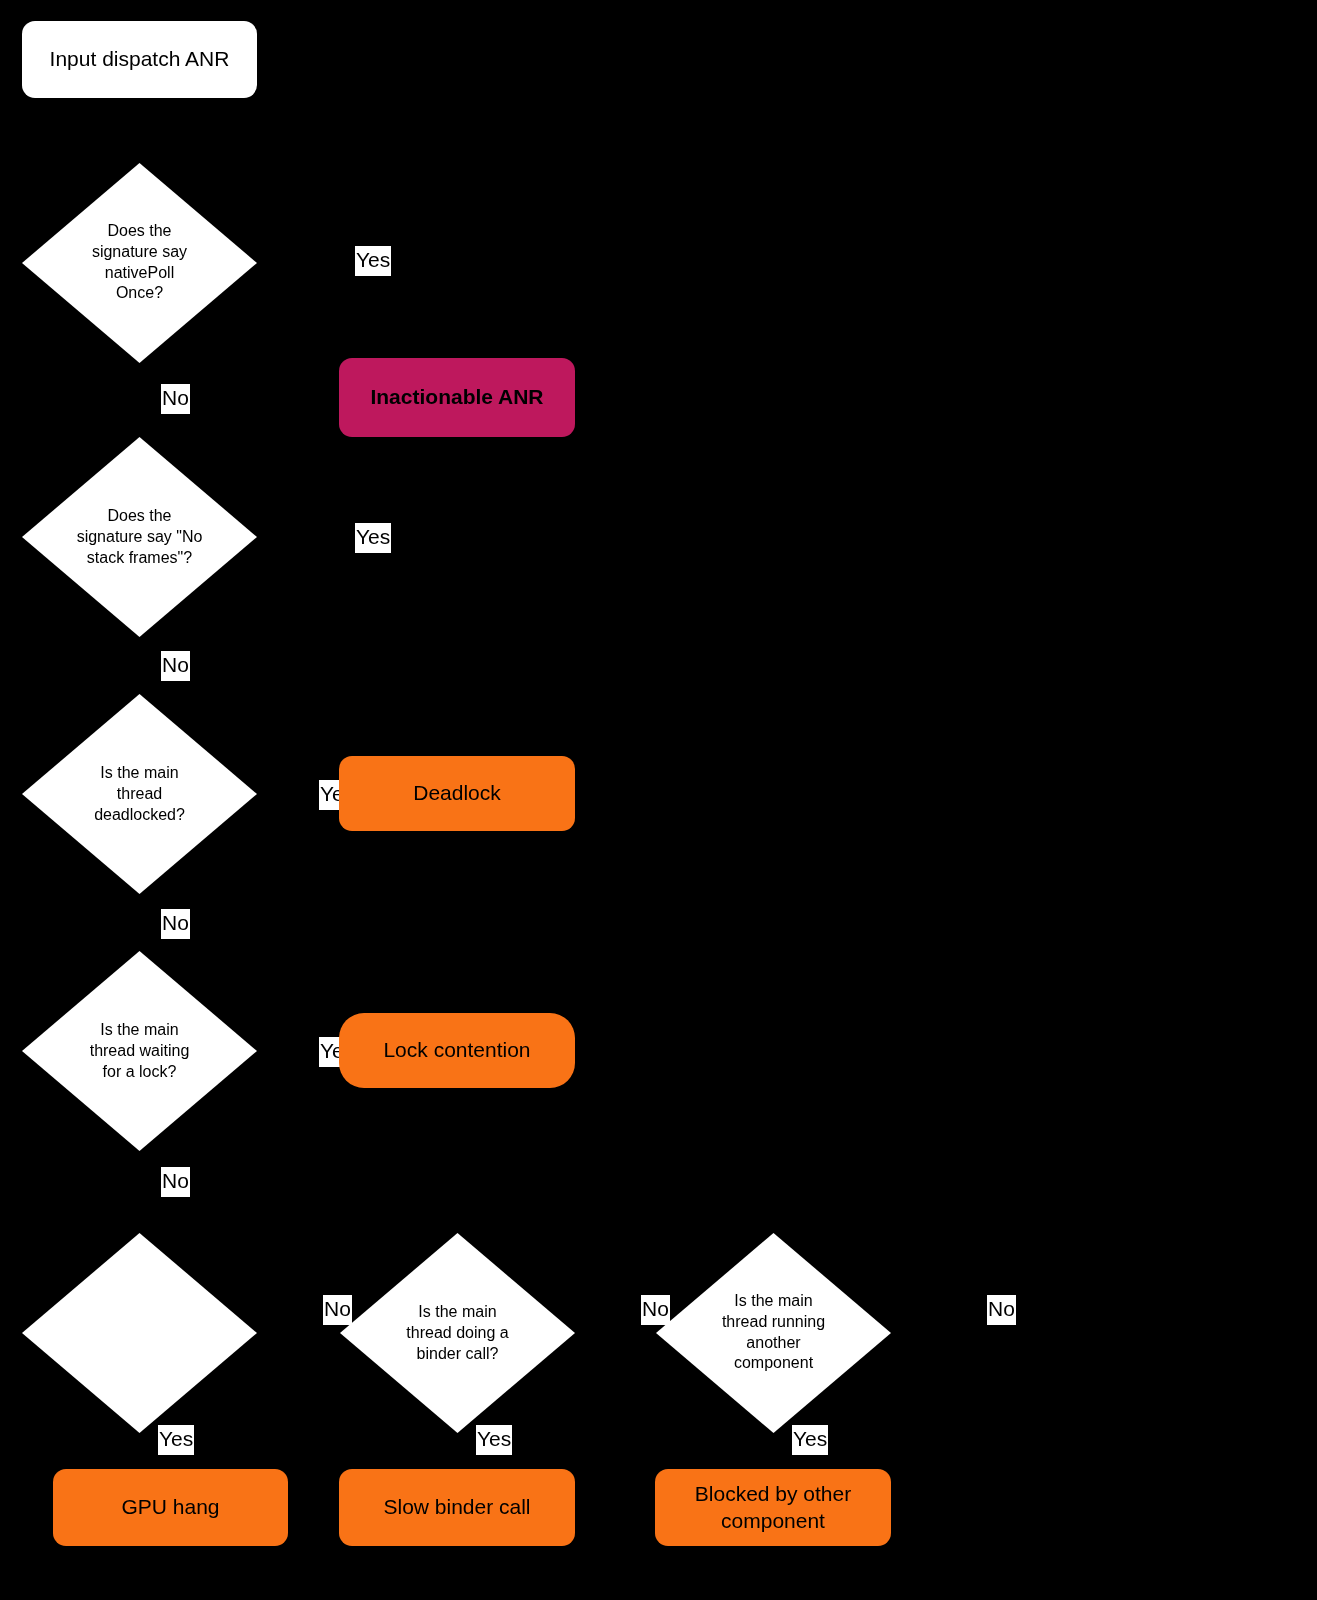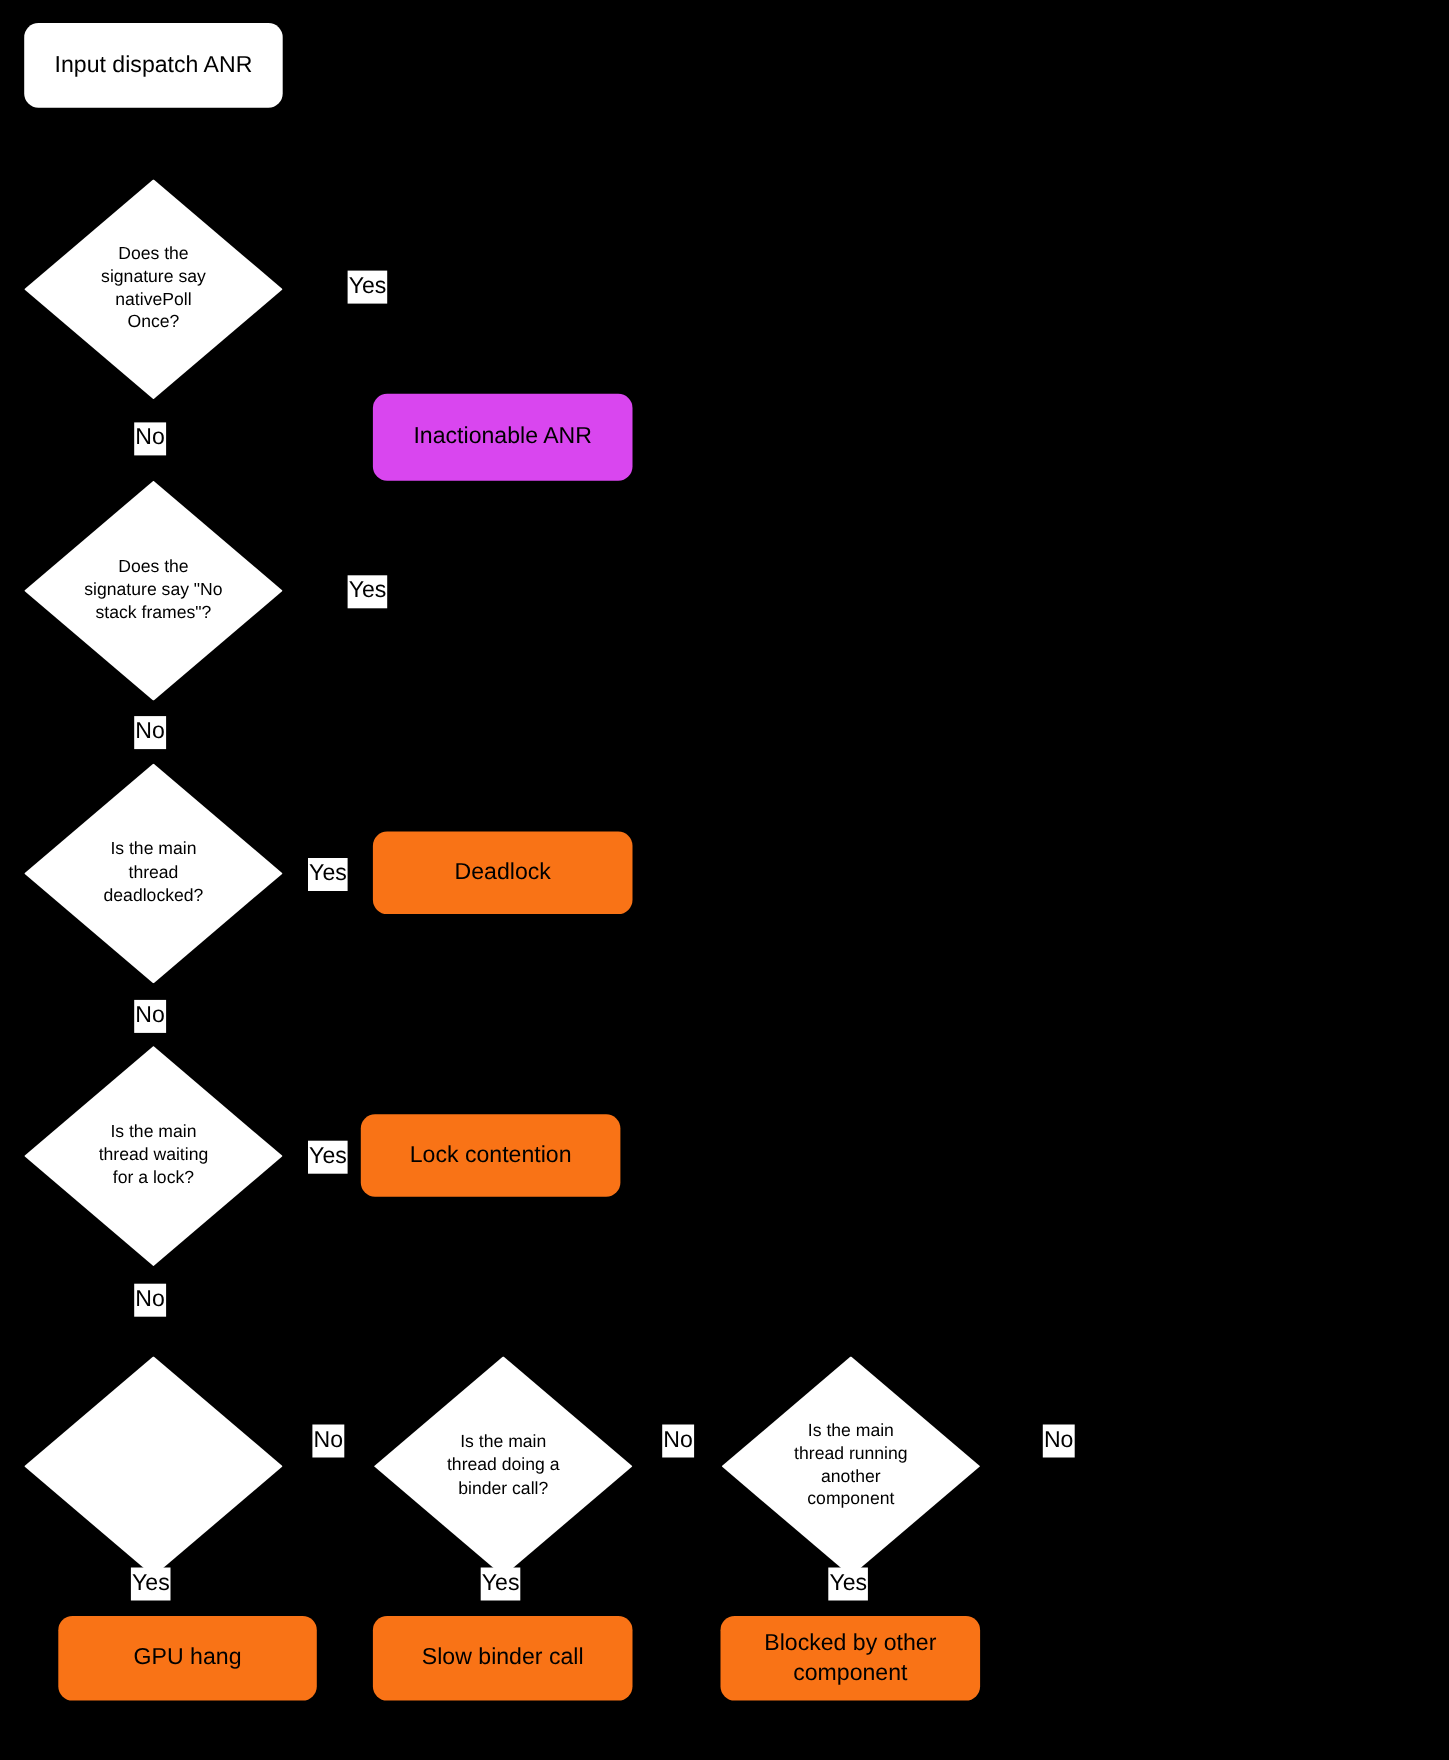--- a/index.html
+++ b/index.html
@@ -26,21 +26,21 @@
     align-items: center;
     justify-content: center;
     text-align: center;
     color: #000000;
     font-size: 21px;
     line-height: 1.28;
     padding: 4px 0;
     white-space: pre-line;
   }
   .node-box.start  { background: #FFFFFF; }
-  .node-box.bad    { background: #d946ef; }
+  .node-box.bad    { background: #be185d; font-weight: bold; }
   .node-box.good   { background: #f97316; }
 
   
   .decision {
     position: absolute;
   }
   .decision .shape {
     position: absolute;
     inset: 0;
     background: #FFFFFF;
@@ -63,20 +63,21 @@
 
   
   .edge-label {
     position: absolute;
     background: #FFFFFF;
     color: #000000;
     font-size: 21px;
     line-height: 1.28;
     padding: 1px 1px 2px 1px;
     white-space: nowrap;
+    margin-left: 39px;
   }
 
   
   .edge-line {
     position: absolute;
     background: #000000;
   }
 </style>
 </head>
 <body>
@@ -137,21 +138,21 @@
 
   <div class="decision" style="left:22px; top:951px; width:235px; height:200px;">
     <div class="shape"></div>
     <div class="dlabel">Is the main
 thread waiting
 for a lock?</div>
   </div>
   <div class="edge-label" style="left:280px; top:1037px;">Yes</div>
   <div class="edge-label" style="left:122px; top:1167px;">No</div>
 
-  <div class="node-box good" style="left:328px; top:1013px; width:236px; height:75px;">Lock contention</div>
+  <div class="node-box good" style="left:339px; top:1013px; width:236px; height:75px;border-radius:25px;">Lock contention</div>
 
   <div class="decision" style="left:22px; top:1233px; width:235px; height:200px;">
     <div class="shape"></div>
   </div>
   <div class="edge-label" style="left:284px; top:1295px;">No</div>
   <div class="edge-label" style="left:119px; top:1425px;">Yes</div>
 
   <div class="decision" style="left:340px; top:1233px; width:235px; height:200px;">
     <div class="shape"></div>
     <div class="dlabel">Is the main

